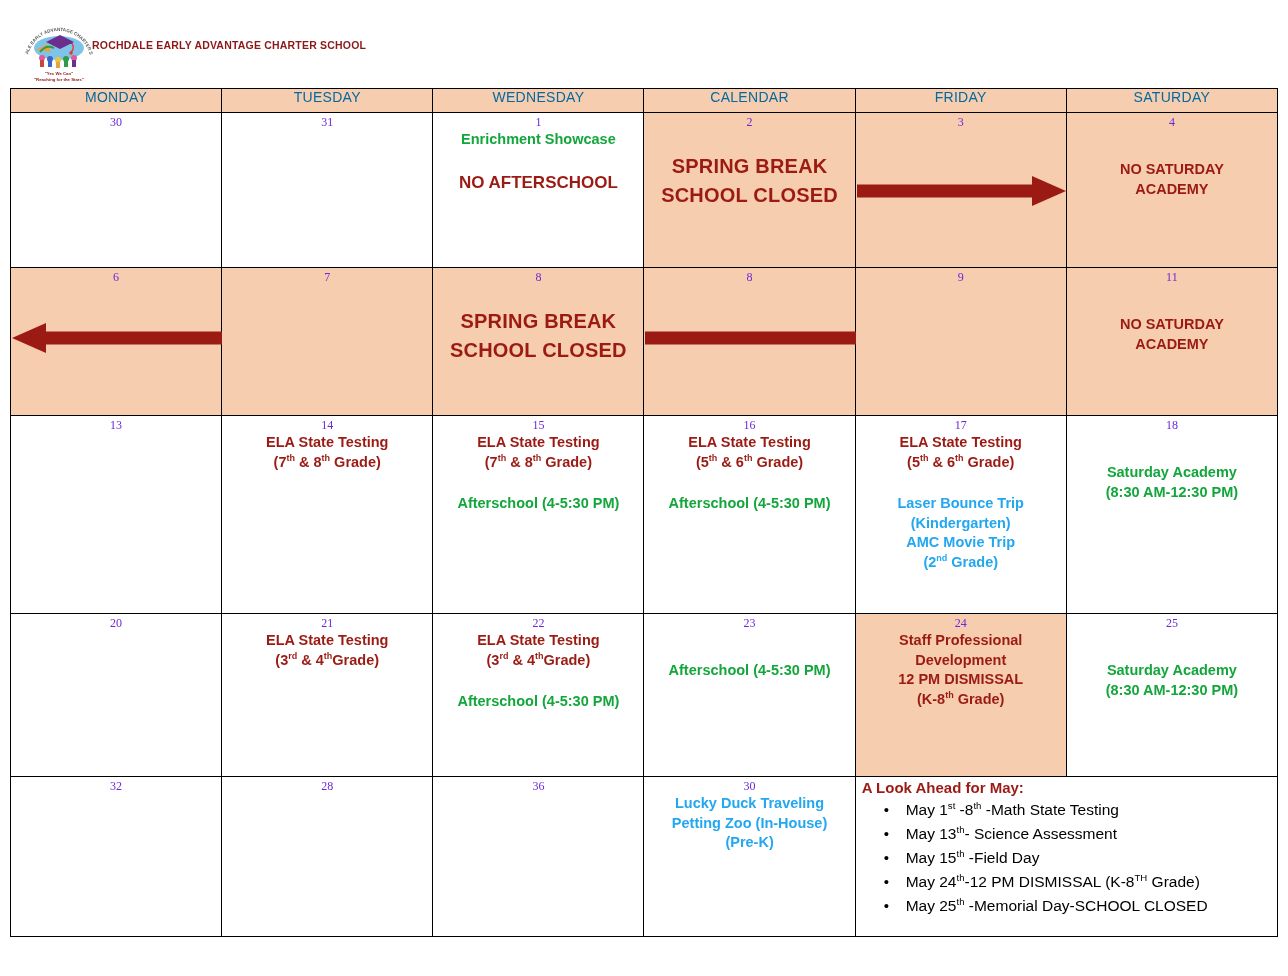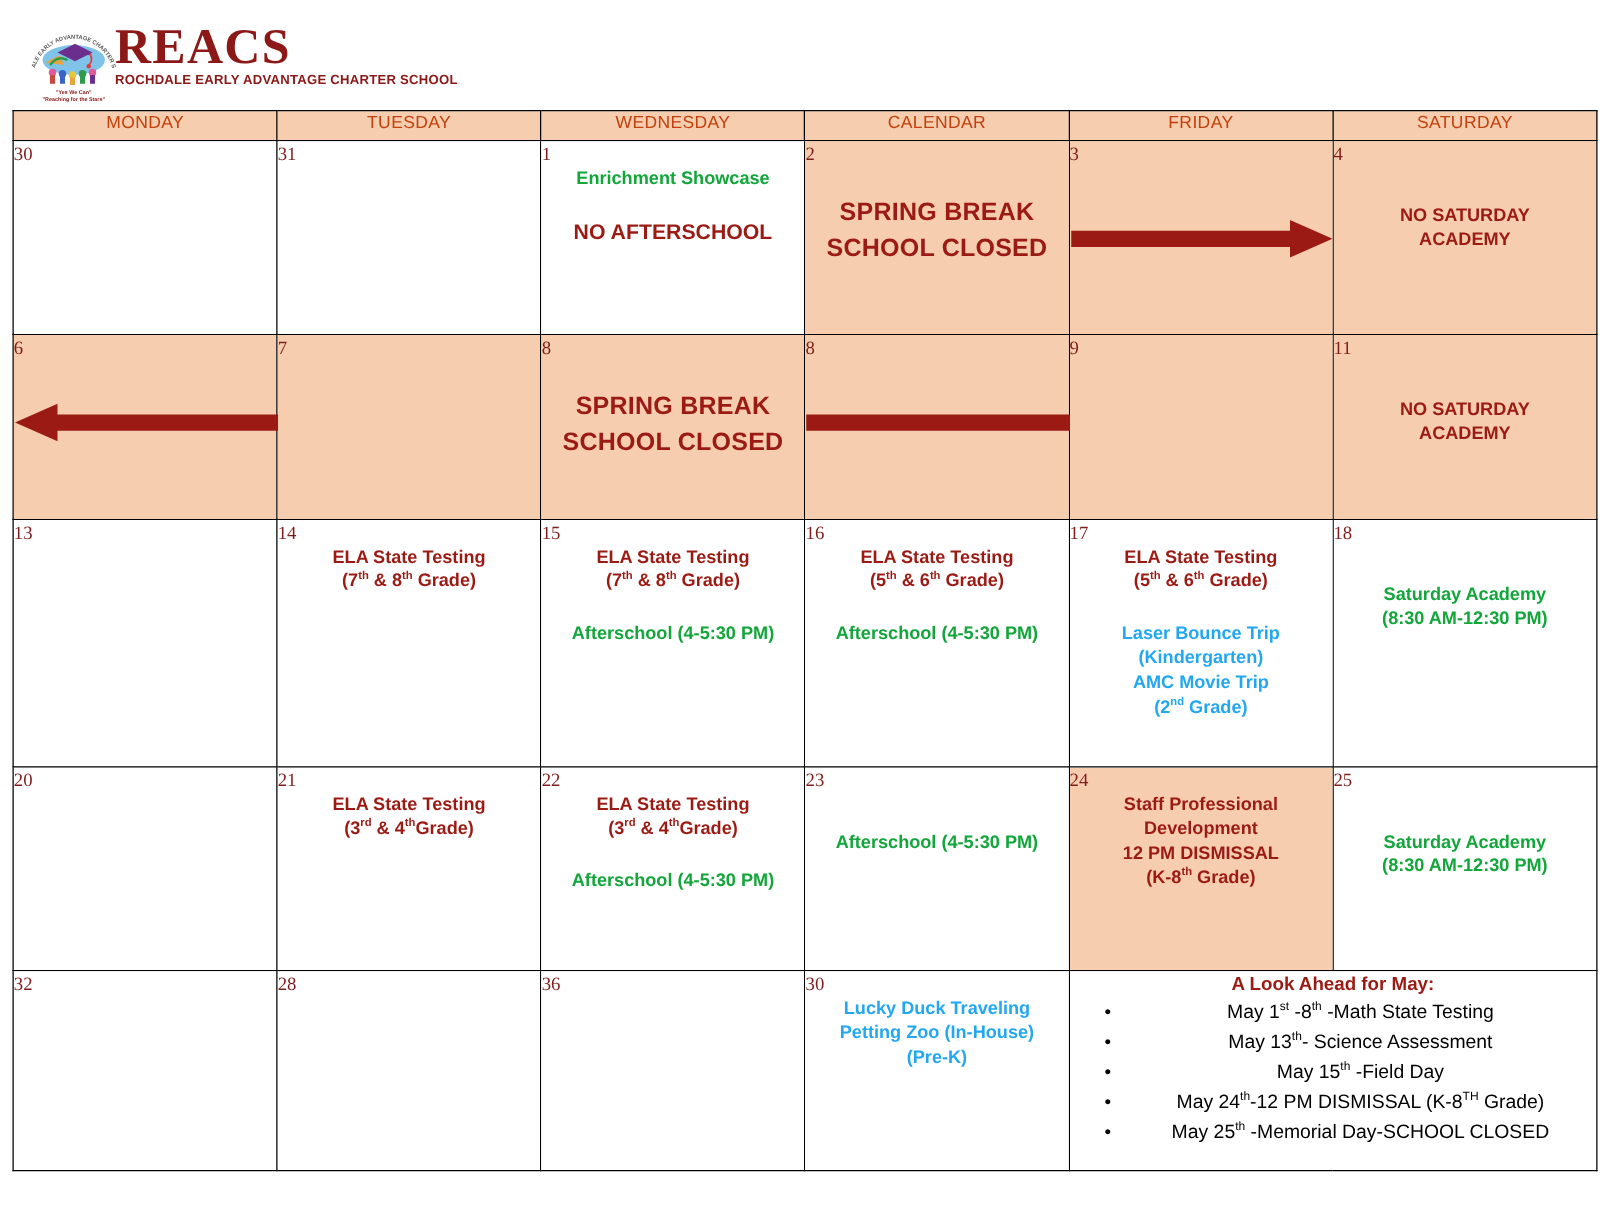--- a/index.html
+++ b/index.html
@@ -68,42 +68,42 @@
     border: 1px solid #000000;
     vertical-align: top;
     padding: 0;
   }
   table.calendar th {
     background: #F6CDAF;
     height: 24px;
     font-weight: normal;
     font-size: 14px;
     font-family: "Liberation Sans", sans-serif;
-    color: #c2410c;
+    color: #0369a1;
     letter-spacing: 0.3px;
     text-align: center;
   }
   td.day {
     height: 155px;
     position: relative;
     background: #ffffff;
   }
   td.day.shade { background: #F6CDAF; }
   tr.week-1 td.day { height: 155px; }
   tr.week-2 td.day { height: 148px; }
   tr.week-3 td.day { height: 198px; }
   tr.week-4 td.day { height: 163px; }
   tr.week-5 td.day { height: 160px; }
 
   .daynum {
     display: block;
-    text-align: left;
+    text-align: center;
     font-family: "Liberation Serif", serif;
-    font-size: 15px;
-    color: #7f1d1d;
+    font-size: 12px;
+    color: #6d28d9;
     padding-top: 2px;
     line-height: 1.25;
   }
   .cell-body {
     padding: 0 4px;
     text-align: center;
   }
   .ev {
     font-family: "Liberation Sans", sans-serif;
     font-weight: bold;
@@ -128,21 +128,21 @@
     position: absolute;
     left: 0; top: 0;
     width: 100%; height: 100%;
     pointer-events: none;
     overflow: visible;
   }
   .arrow-svg { position: absolute; overflow: visible; }
 
   
   .lookahead {
-    text-align: center;
+    text-align: left;
     padding: 2px 6px 0 6px;
   }
   .la-title {
     font-family: "Liberation Sans", sans-serif;
     font-weight: bold;
     font-size: 15px;
     color: #9B1B14;
     margin: 0 0 2px 0;
   }
   ul.la-list {
@@ -194,21 +194,20 @@
         <rect x="22" y="52" width="4" height="7" fill="#C7473D"></rect>
         <rect x="30" y="53" width="4" height="6" fill="#3C63C8"></rect>
         <rect x="38" y="54" width="4" height="6" fill="#E8A33D"></rect>
         <rect x="46" y="53" width="4" height="6" fill="#2E9C4A"></rect>
         <rect x="54" y="52" width="4" height="7" fill="#6B2E8F"></rect>
         <text x="41" y="67" font-size="4.3" font-family="Liberation Sans, sans-serif" fill="#8C1818" font-weight="bold" text-anchor="middle">"Yes We Can"</text>
         <text x="41" y="73" font-size="4.3" font-family="Liberation Sans, sans-serif" fill="#8C1818" font-weight="bold" text-anchor="middle">"Reaching for the Stars"</text>
       </svg>
     </div>
     <div class="logo-word">
-      <span class="logo-acronym">REACS</span>
       <span class="logo-sub">ROCHDALE EARLY ADVANTAGE CHARTER SCHOOL</span>
     </div>
   </div>
 </div>
 
 <div class="cal-wrap">
   <table class="calendar">
     <thead>
       <tr id="hdr-row">
           <th>MONDAY</th>

